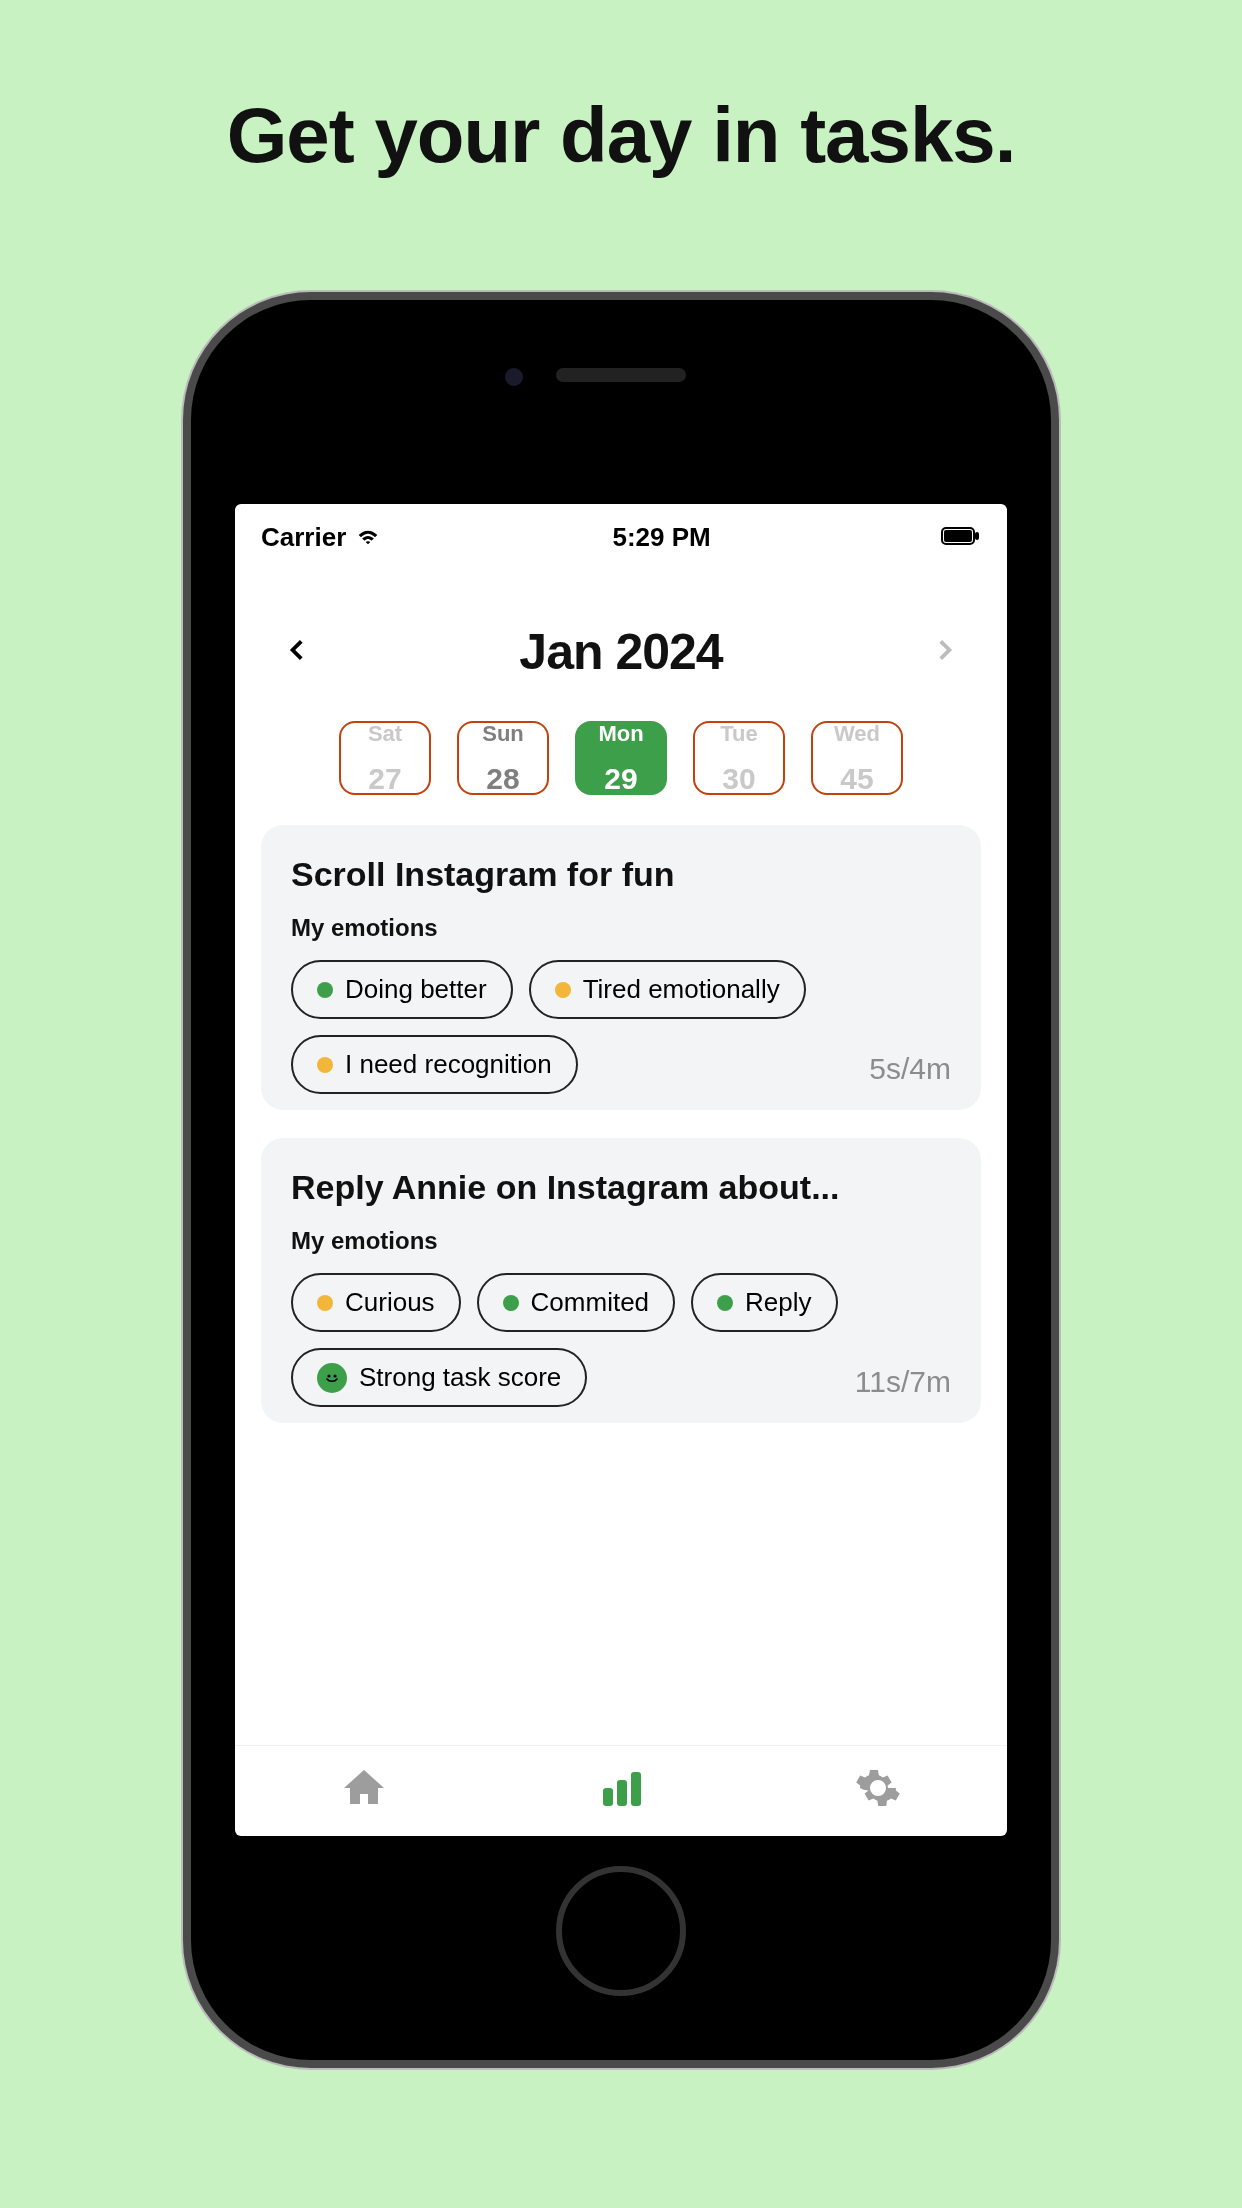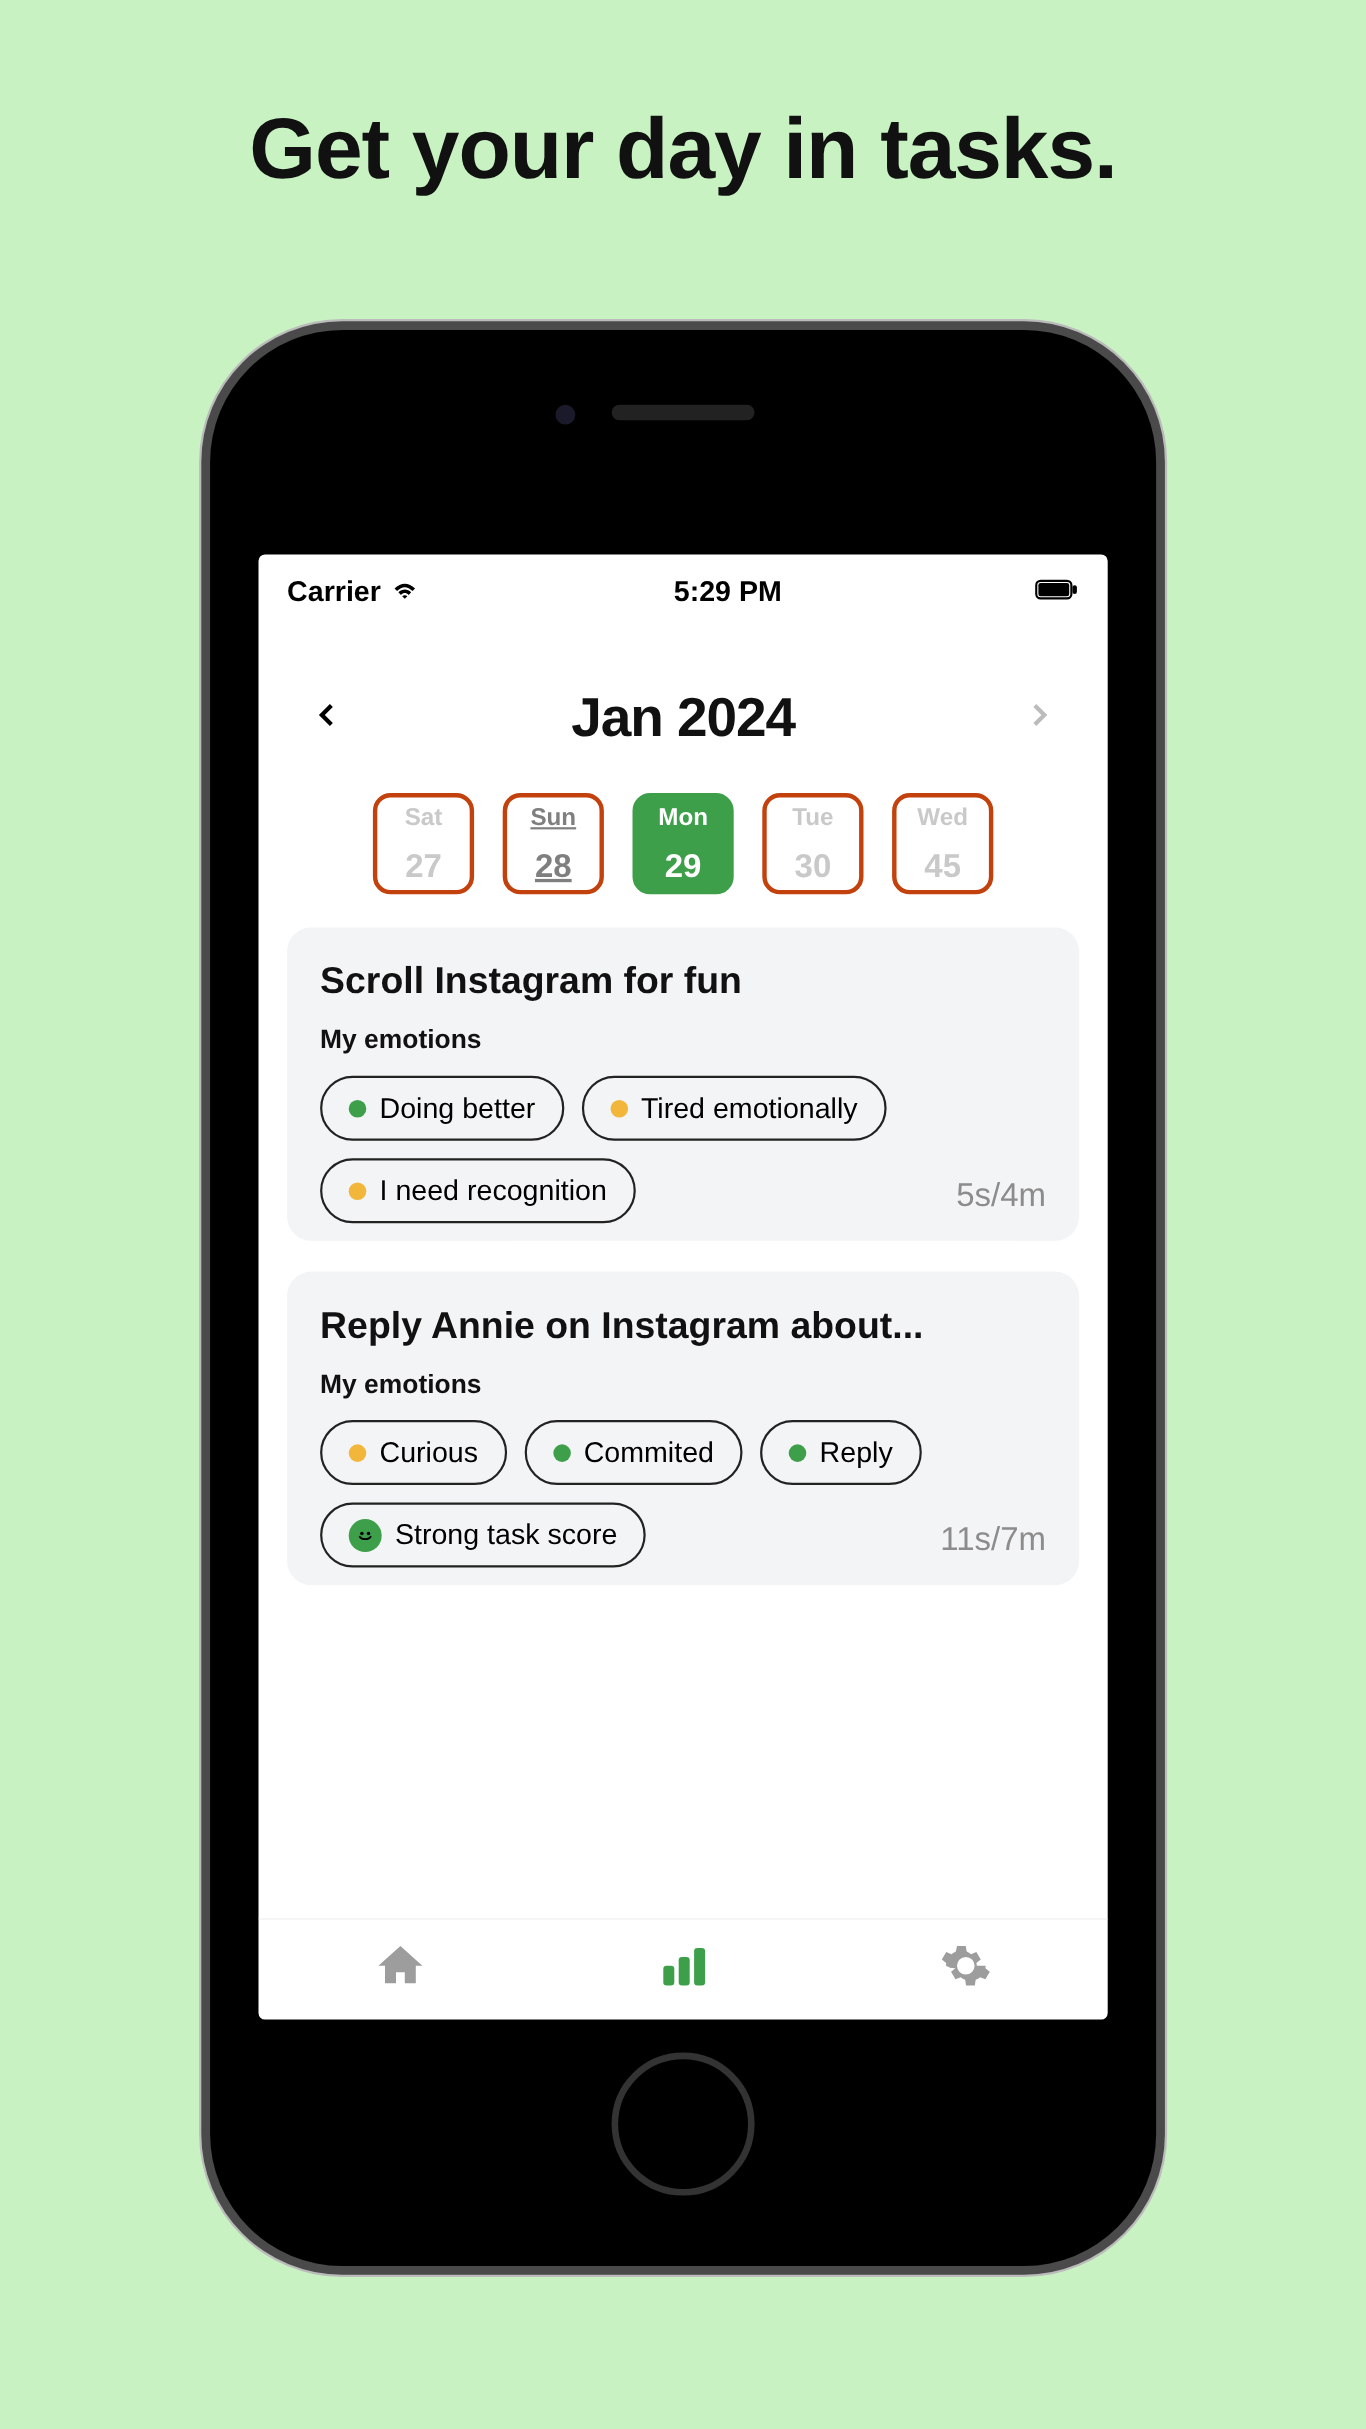--- a/index.html
+++ b/index.html
@@ -101,34 +101,34 @@
   .chev-dim { stroke: #bcbcbc; }
   .month-label { font-size: 50px; font-weight: 800; color: #111; letter-spacing: -1px; }
   .day-strip {
     display: flex;
     gap: 26px;
     padding: 10px 40px 30px;
     justify-content: center;
   }
   .day {
     width: 92px;
-    height: 92px;
-    border: 4px solid #c2410c;
+    height: 74px;
+    border: 2px solid #c2410c;
     border-radius: 16px;
     display: flex;
     flex-direction: column;
     align-items: center;
     justify-content: center;
     color: #c9c9c9;
     background: #fff;
   }
   .day .dow { font-size: 22px; font-weight: 600; }
   .day .dnum { font-size: 30px; font-weight: 700; margin-top: 15px; }
   .day.active { background: #3e9f4a; border-color: #3e9f4a; color: #fff; }
-  .day.near { color: #7f7f7f; text-decoration: underline; }
+  .day.near { color: #7f7f7f; }
   .cards { padding: 0 26px; flex: 1; overflow: hidden; }
   .card {
     background: #f3f4f5;
     border-radius: 22px;
     padding: 30px 30px 24px;
     margin-bottom: 28px;
   }
   .card-title { font-size: 34px; font-weight: 700; color: #111; margin-bottom: 20px; }
   .card-sub { font-size: 24px; font-weight: 600; color: #111; margin-bottom: 18px; }
   .chips { display: flex; flex-wrap: wrap; gap: 16px; align-items: flex-end; }

